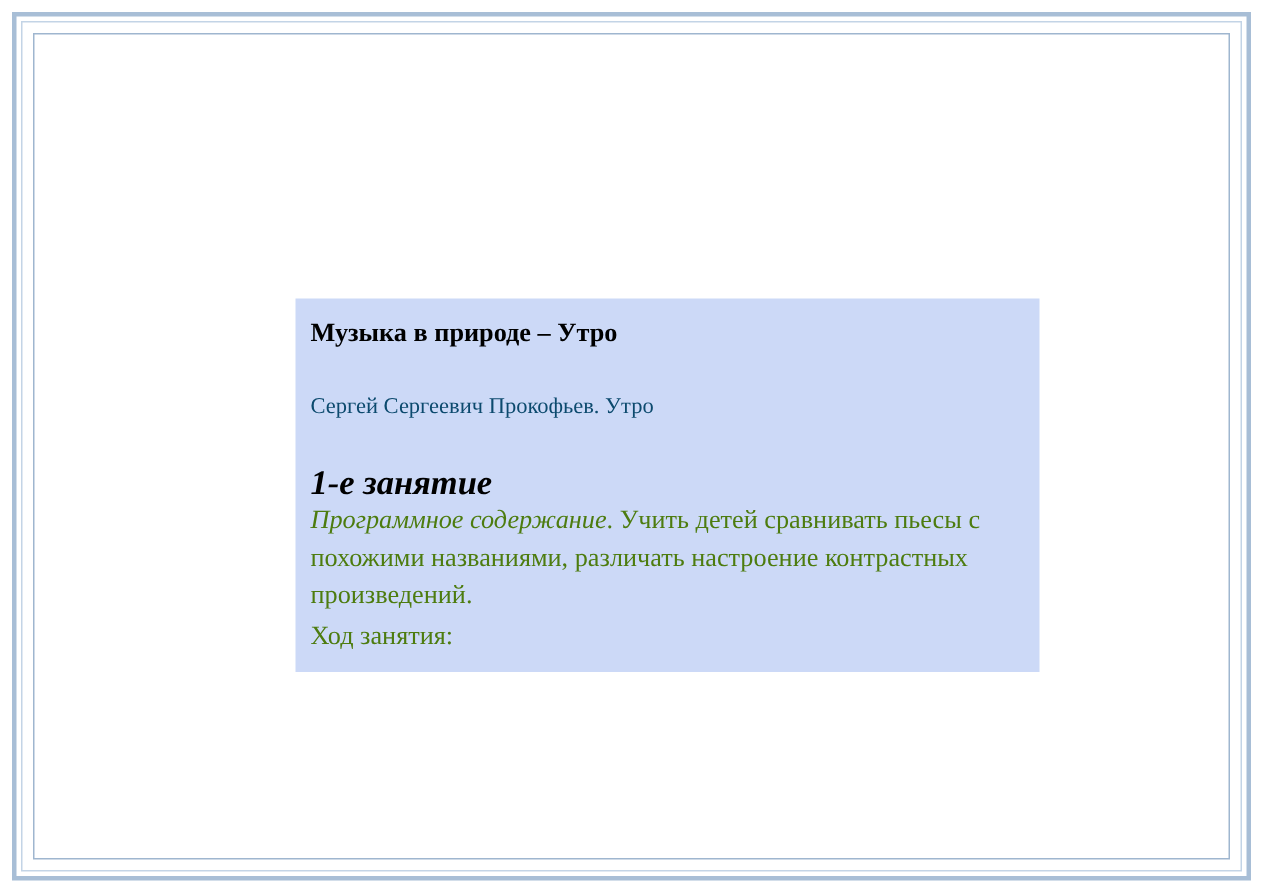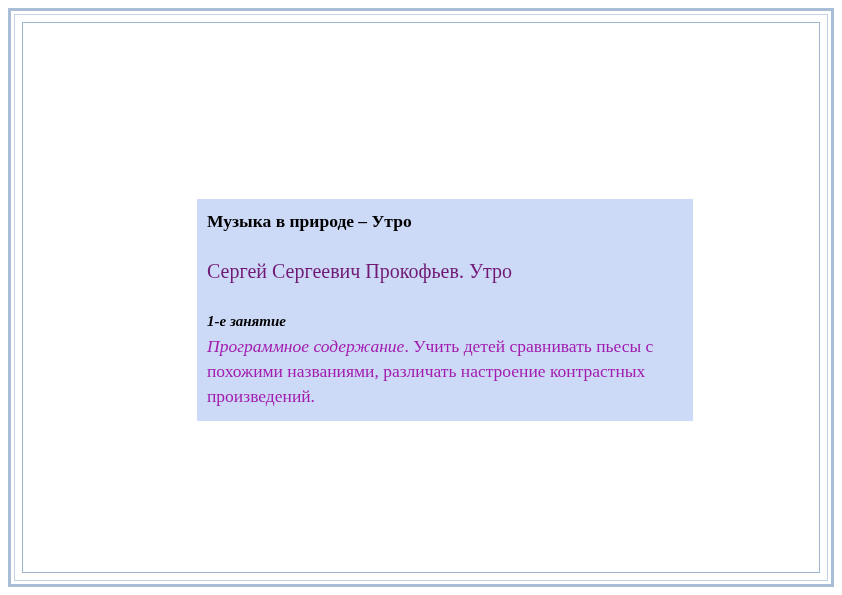--- a/index.html
+++ b/index.html
@@ -52,50 +52,50 @@
   .content-block {
     position: absolute;
     left: 197px;
     top: 199px;
     width: 496px;
     background: #ccd9f7;
     padding: 10px 0 12px 0;
     box-sizing: border-box;
   }
   .line {
-    font-size: 20px;
+    font-size: 15px;
     line-height: 25px;
-    color: #701a75;
+    color: #0c4a6e;
     padding: 0 10px 0 10px;
     white-space: pre-wrap;
   }
   .title {
     font-weight: bold;
     font-size: 17.5px;
     line-height: 25px;
     padding: 0 10px;
   }
   .spacer {
     height: 25px;
   }
   .heading-ital {
     font-weight: bold;
     font-style: italic;
-    font-size: 15px;
+    font-size: 23px;
     line-height: 25px;
     padding: 0 10px;
   }
   .ital {
     font-style: italic;
   }
   .para {
     font-size: 17.5px;
     line-height: 25px;
     padding: 0 10px;
-    color: #a21caf;
+    color: #4d7c0f;
   }
   .para-tight {
     margin-top: 2px;
   }
 </style>
 </head>
 <body>
 
 <div class="slide">
 
@@ -110,17 +110,18 @@
     <div class="spacer"></div>
 
     <div class="line">Сергей Сергеевич Прокофьев. Утро</div>
 
     <div class="spacer"></div>
 
     <div class="heading-ital">1-е занятие</div>
 
     <div class="para"><span class="ital">Программное содержание</span><span>. Учить детей сравнивать пьесы с похожими названиями, различать настроение контрастных произведений.</span></div>
 
+    <div class="para para-tight">Ход занятия:</div>
 
 
   </div>
 
 </div>
 
 </body></html>

